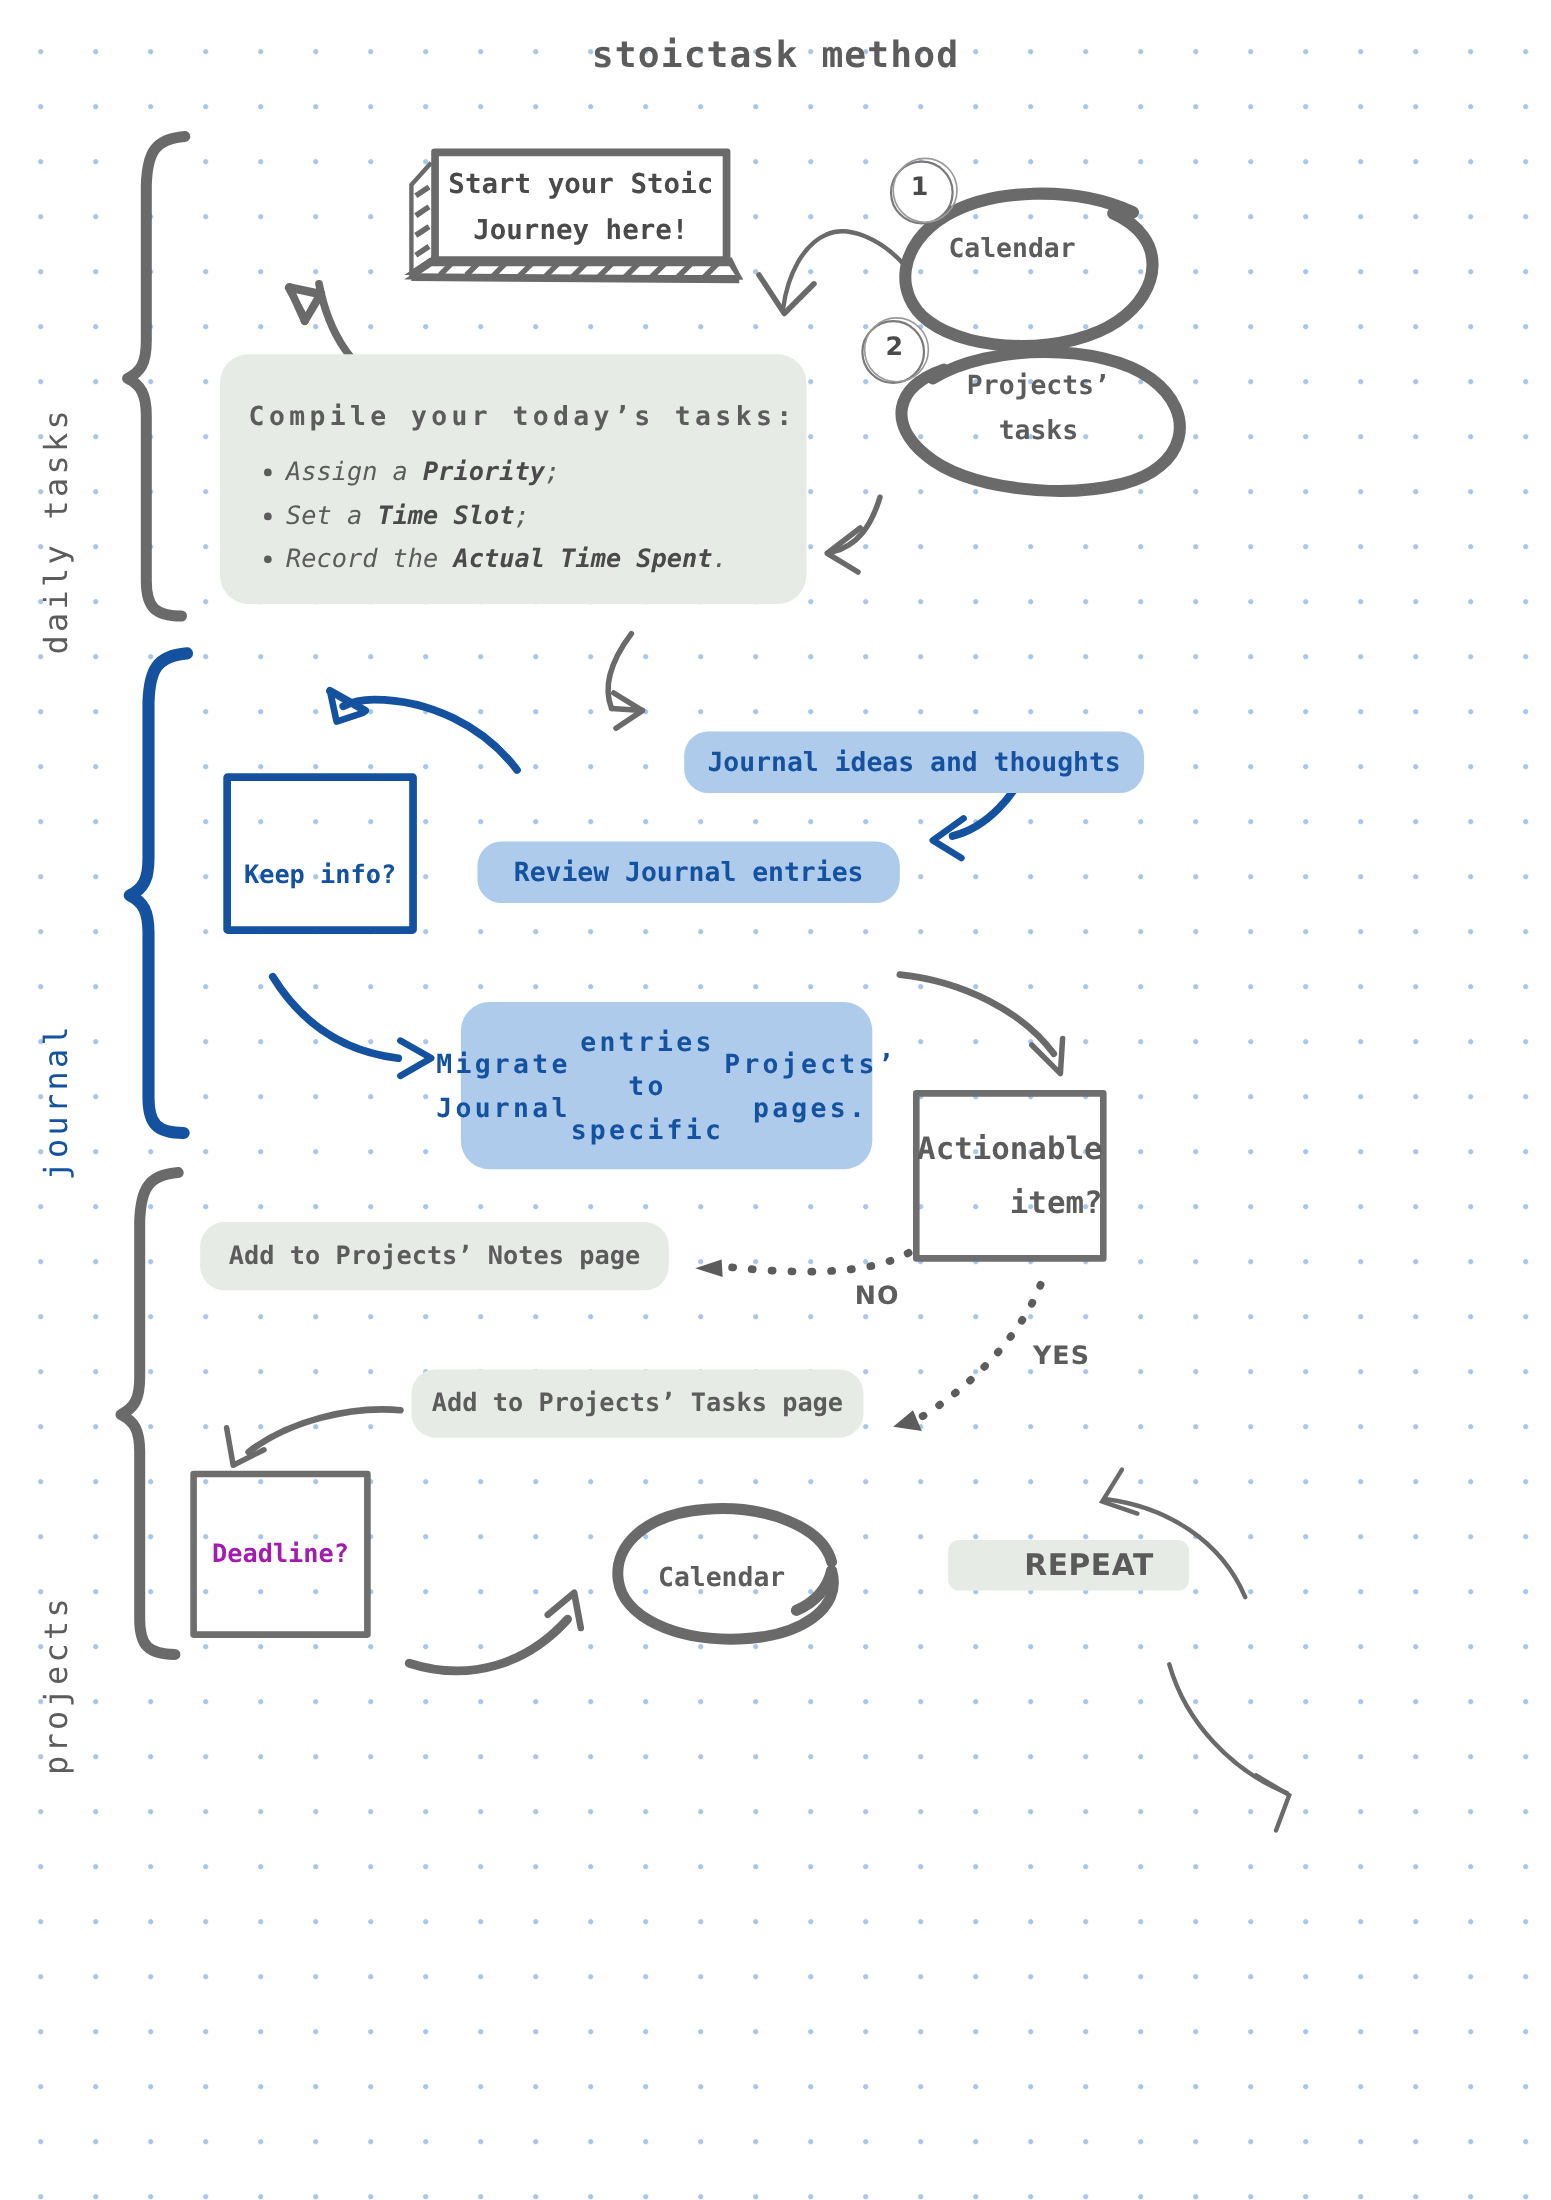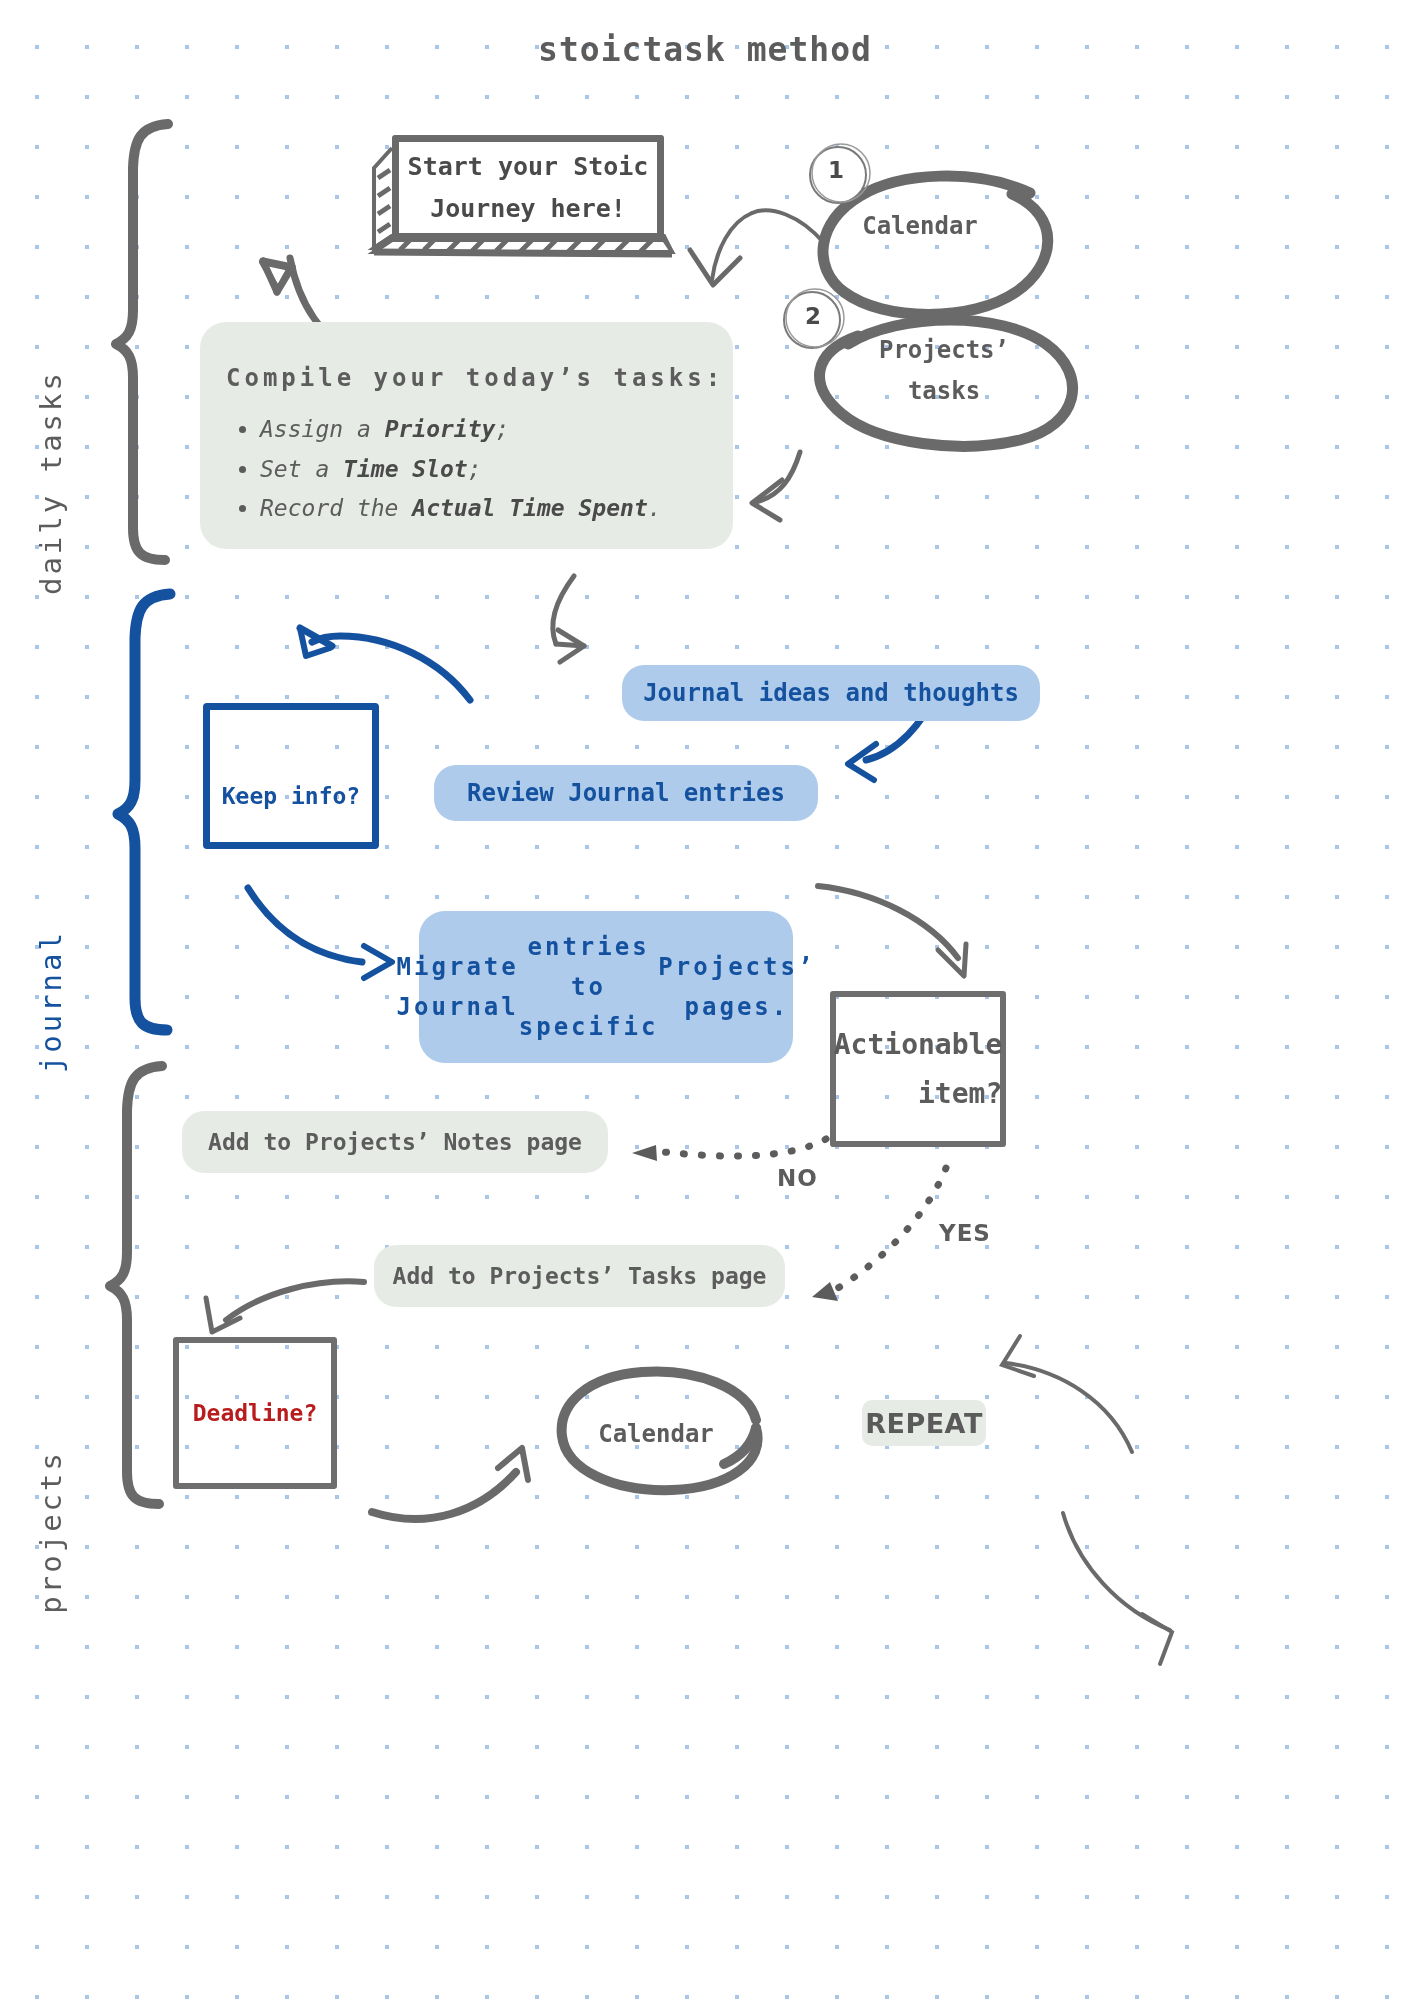--- a/index.html
+++ b/index.html
@@ -65,23 +65,24 @@
   
   .grey-pill{
     position:absolute;background:#e7ebe6;border-radius:22px;
     display:flex;align-items:center;justify-content:center;
     font-family:"DejaVu Sans Mono", monospace;
     font-size:23px;color:#5c5c5c;font-weight:600;text-align:center;
   }
   #pill-notes{left:182px;top:1111px;width:426px;height:62px;}
   #pill-tasks{left:374px;top:1245px;width:411px;height:62px;}
   #pill-repeat{
-    left:862px;top:1400px;width:124px;height:46px;border-radius:10px;
+    left:862px;top:1400px;width:182px;height:46px;border-radius:10px;
     font-size:27px;color:#5a5a5a;font-weight:700;letter-spacing:0.5px;
     font-family:"DejaVu Sans", sans-serif;
+    padding-left:37px;
   }
 
   
   .blue-pill{
     position:absolute;background:#aecbeb;border-radius:22px;
     display:flex;align-items:center;justify-content:center;
     font-family:"DejaVu Sans Mono", monospace;
     font-size:24px;color:#14519e;font-weight:700;text-align:center;margin-top:45px;
   }
   #pill-journal-ideas{left:622px;top:620px;width:418px;height:56px;}
@@ -105,21 +106,21 @@
   }
   #box-keepinfo .txt{margin-top:40px;}
   #box-actionable{
     left:830px;top:991px;width:176px;height:156px;
     border:6px solid #6e6e6e;color:#5c5c5c;font-size:28px;border-radius:3px;
     font-weight:600;
   }
   #box-actionable .txt{line-height:1.75;}
   #box-deadline{
     left:173px;top:1337px;width:164px;height:152px;
-    border:6px solid #6e6e6e;color:#b91c1c;font-size:23px;border-radius:3px;
+    border:6px solid #6e6e6e;color:#a21caf;font-size:23px;border-radius:3px;
     font-weight:600;
   }
 
   
   .ell-label{
     position:absolute;
     font-family:"DejaVu Sans Mono", monospace;
     font-size:24px;color:#5c5c5c;text-align:center;font-weight:600;
     line-height:1.7;
   }

